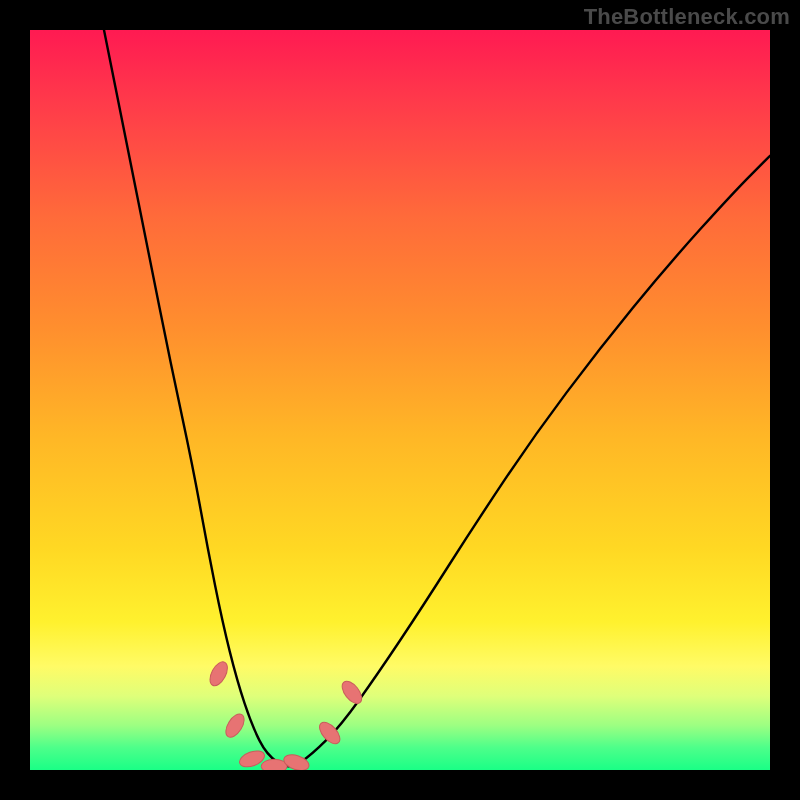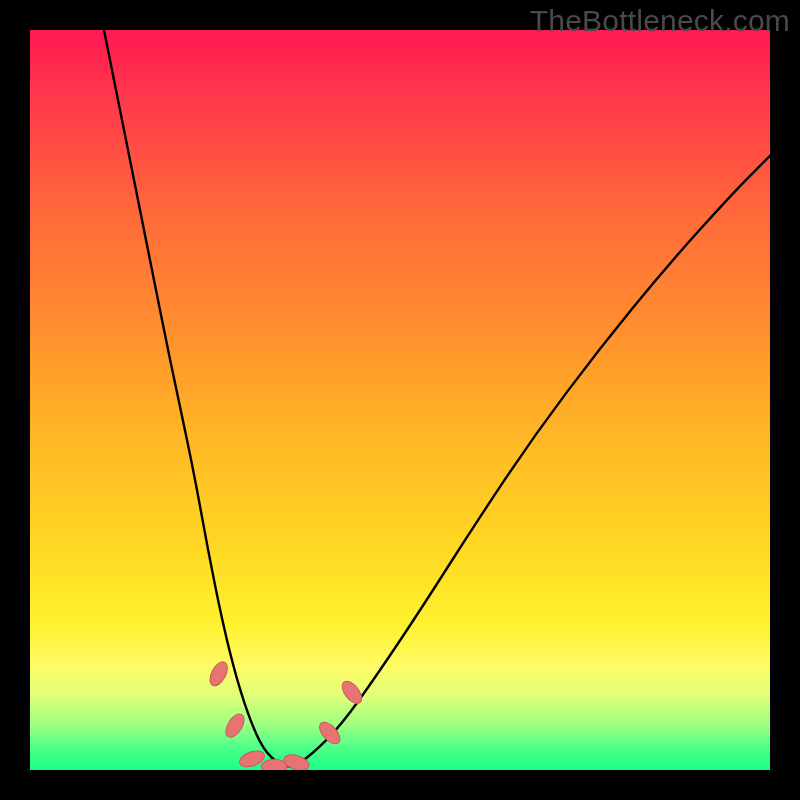--- a/index.html
+++ b/index.html
@@ -24,23 +24,23 @@
     left: 0;
     top: 0;
     width: 100%;
     height: 100%;
   }
   .watermark {
     position: absolute;
     top: 4px;
     right: 10px;
     color: #4a4a4a;
-    font-size: 30px;
+    font-size: 22px;
     letter-spacing: 0.2px;
-    font-weight: 400;
+    font-weight: 700;
     user-select: none;
   }
   svg.curve {
     position: absolute;
     left: 0;
     top: 0;
     width: 100%;
     height: 100%;
     overflow: visible;
   }

